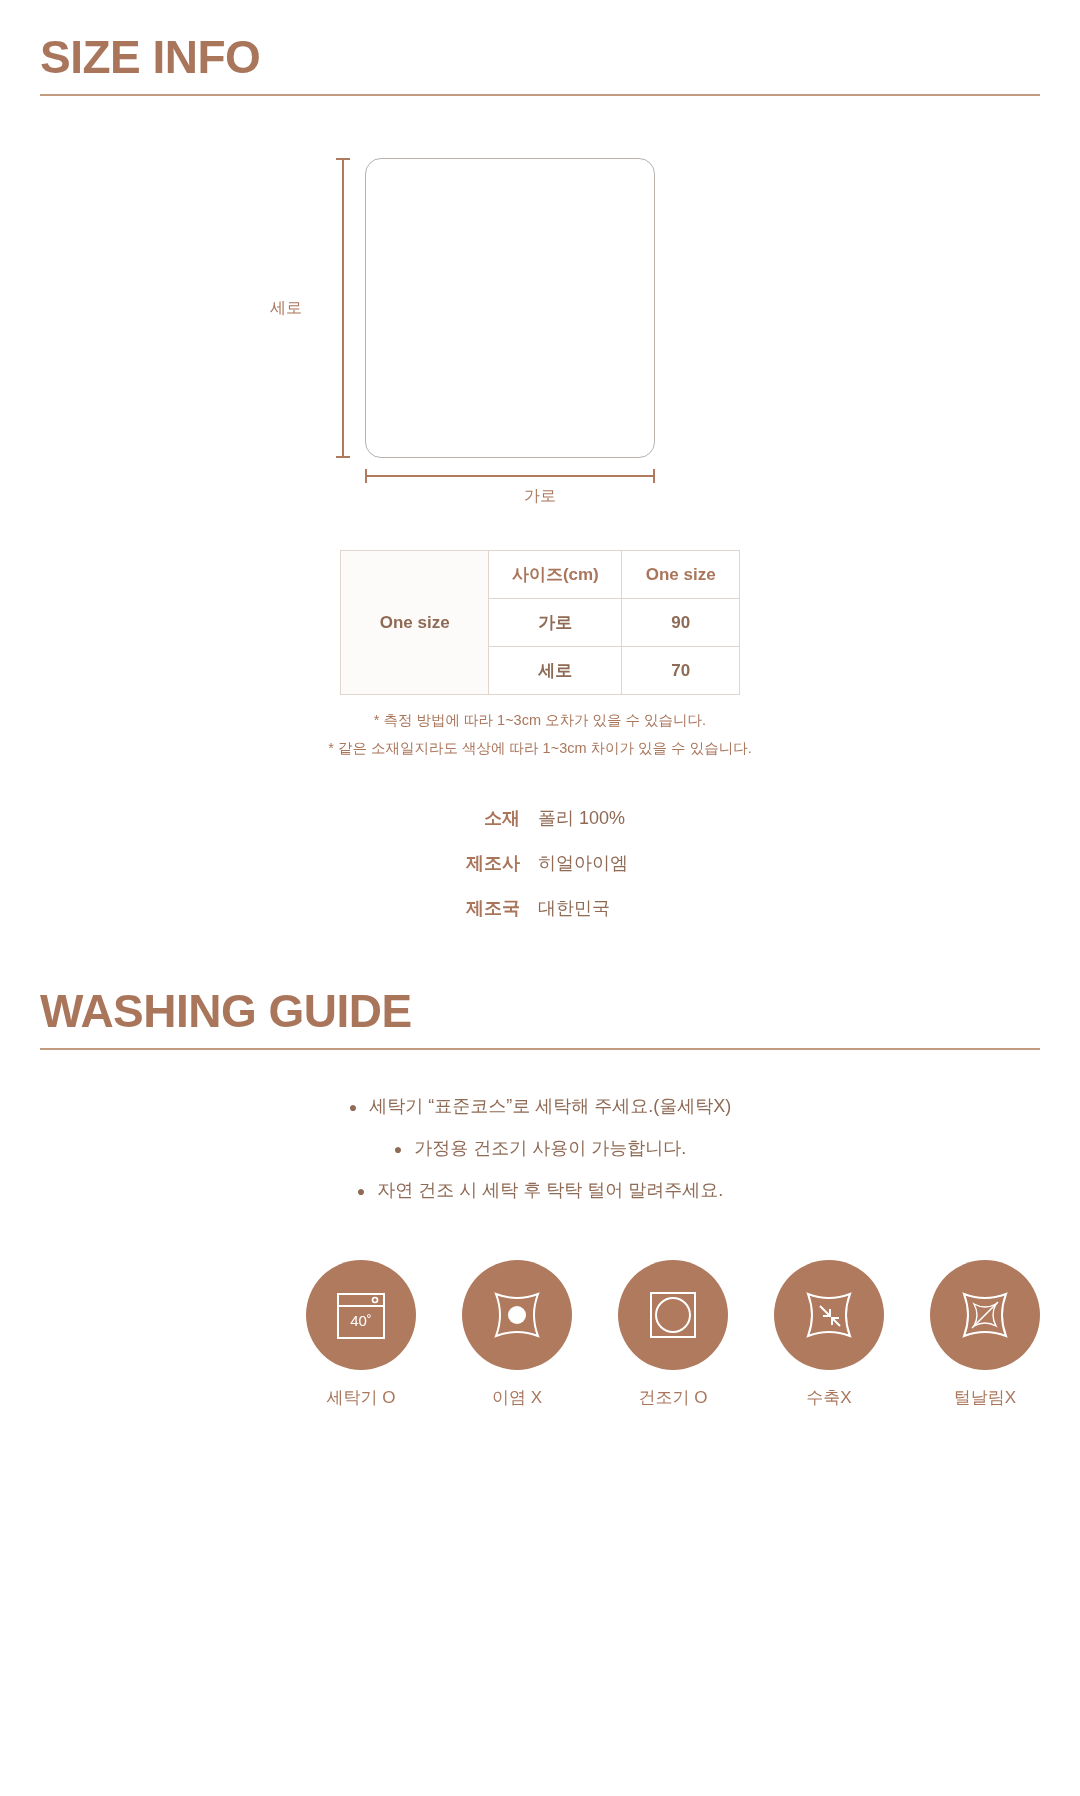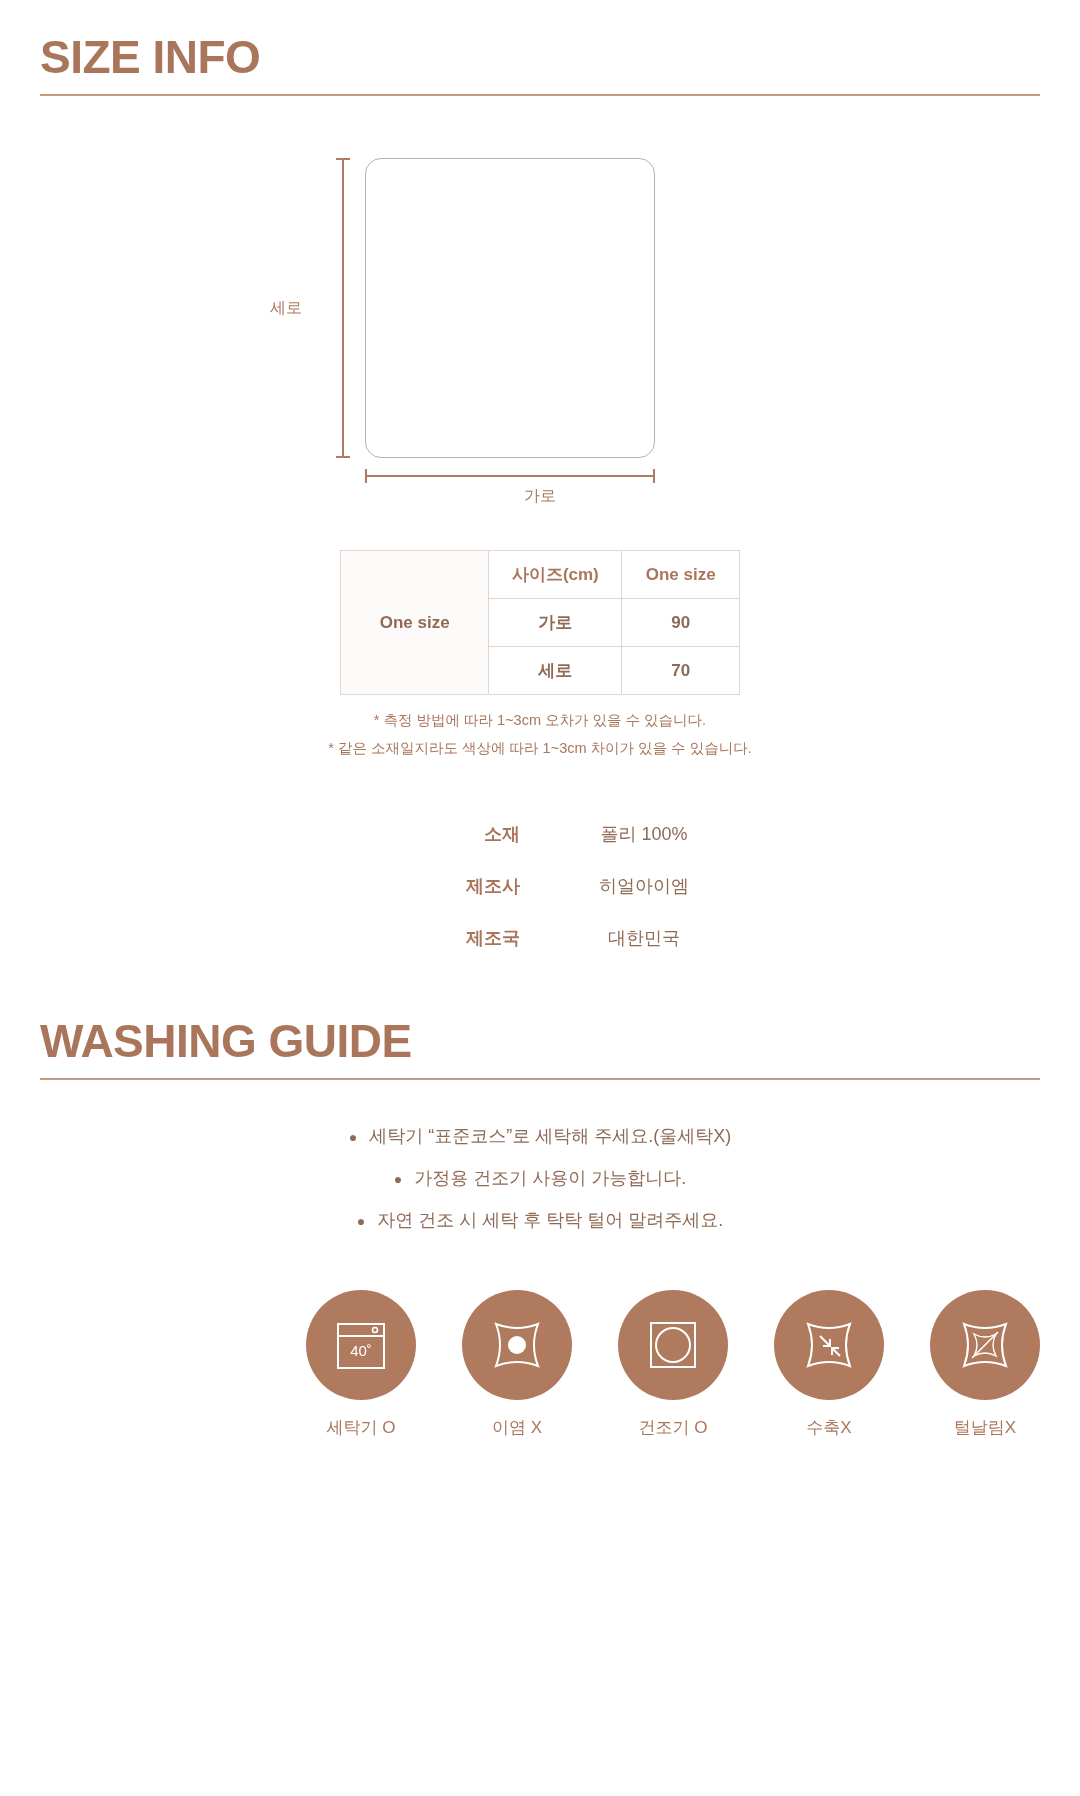--- a/index.html
+++ b/index.html
@@ -153,40 +153,39 @@
     text-align: center;
     font-size: 14.5px;
     color: #a9765c;
     line-height: 1.9;
   }
 
   
   #product-info-head { margin-top: 98px; }
 
   .product-rows {
-    margin-top: 60px;
+    margin-top: 44px;
     display: flex;
     flex-direction: column;
-    gap: 28px;
+    gap: 21px;
     align-items: center;
   }
   .product-row {
     display: flex;
     width: 420px;
     font-size: 18px;
   }
   .product-row .pkey {
     width: 190px;
     text-align: right;
     font-weight: bold;
     color: #a9765c;
   }
   .product-row .pval {
     flex: 1;
-    text-align: center;
     color: #8f6a55;
     padding-left: 18px;
   }
 
   
   #washing-guide-head { margin-top: 64px; }
 
   .guide-list {
     margin-top: 44px;
     display: flex;

